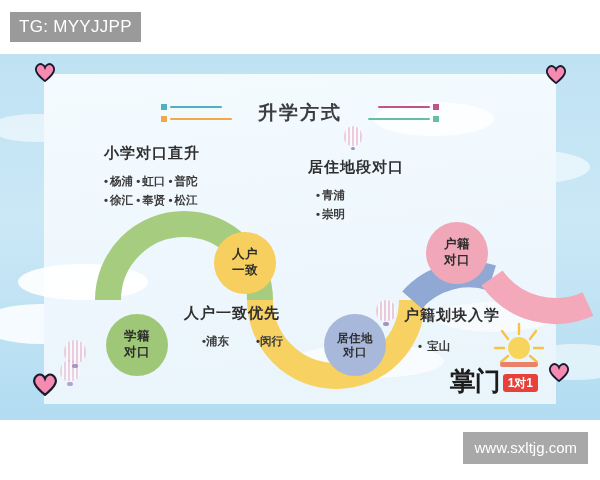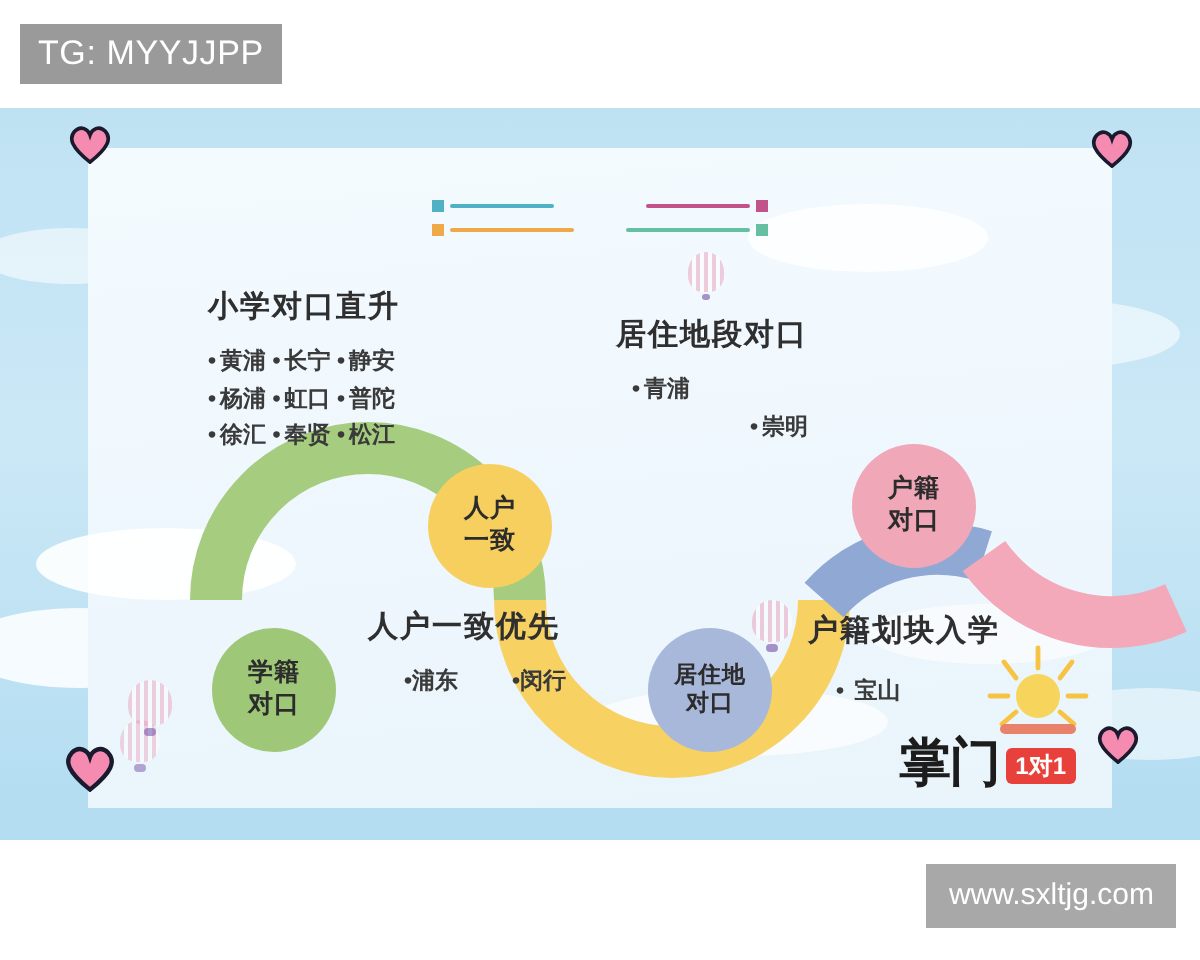--- a/index.html
+++ b/index.html
@@ -152,20 +152,21 @@
         <div class="deco-row">
           <span class="deco-dot" style="background:#4fb0c6;"></span>
           <span class="deco-line" style="width:52px;background:#4fb0c6;"></span>
         </div>
         <div class="deco-row">
           <span class="deco-dot" style="background:#f0a948;"></span>
           <span class="deco-line" style="width:62px;background:#f0a948;"></span>
         </div>
       </div>
 
+      <div id="title">升学方式</div>
 
       <div class="deco">
         <div class="deco-row rev">
           <span class="deco-dot" style="background:#c2538a;"></span>
           <span class="deco-line" style="width:52px;background:#c2538a;"></span>
         </div>
         <div class="deco-row rev">
           <span class="deco-dot" style="background:#64c0a0;"></span>
           <span class="deco-line" style="width:62px;background:#64c0a0;"></span>
         </div>
@@ -179,42 +180,37 @@
       <path d="M 172 206 A 76 76 0 0 0 324 206" fill="none" stroke-linecap="butt" stroke-width="26" stroke="#f7d263"></path>
 
       <path d="M 324 206 A 76 76 0 0 1 404 184" fill="none" stroke-linecap="butt" stroke-width="26" stroke="#90a9d4"></path>
 
       <path d="M 404 184 A 78 78 0 0 0 500 210" fill="none" stroke-linecap="butt" stroke-width="26" stroke="#f3a9b9"></path>
     </svg>
 
     <div class="block" style="left:60px;top:70px;">
       <div class="block-title">小学对口直升</div>
       <div class="bullet-line">
-        <span class="dot">•</span><span>黄浦</span>
-        <span class="dot">•</span><span>长宁</span>
-        <span class="dot">•</span><span>静安</span>
-      </div>
-      <div class="bullet-line">
         <span class="dot">•</span><span>杨浦</span>
         <span class="dot">•</span><span>虹口</span>
         <span class="dot">•</span><span>普陀</span>
       </div>
       <div class="bullet-line">
         <span class="dot">•</span><span>徐汇</span>
         <span class="dot">•</span><span>奉贤</span>
         <span class="dot">•</span><span>松江</span>
       </div>
     </div>
 
     <div class="block" style="left:264px;top:84px;">
       <div class="block-title">居住地段对口</div>
       <div class="bullet-line" style="margin-left:8px;">
         <span class="dot">•</span><span>青浦</span>
       </div>
-      <div class="bullet-line" style="margin-left:8px;text-align:right;">
+      <div class="bullet-line" style="margin-left:8px;">
         <span class="dot">•</span><span>崇明</span>
       </div>
     </div>
 
     <div class="block" style="left:140px;top:230px;">
       <div class="block-title">人户一致优先</div>
       <div class="bullet-grid" style="margin-left:18px;">
         <div class="row">
           <div class="cell">
             <span class="dot">•</span><span>浦东</span>

